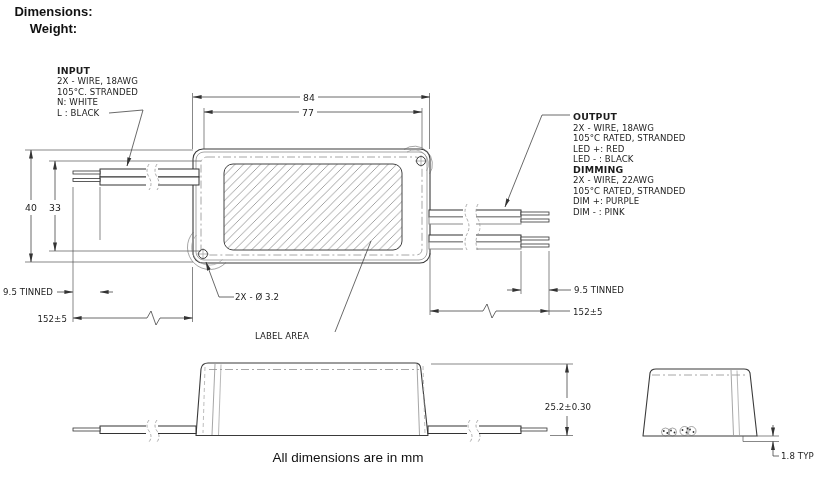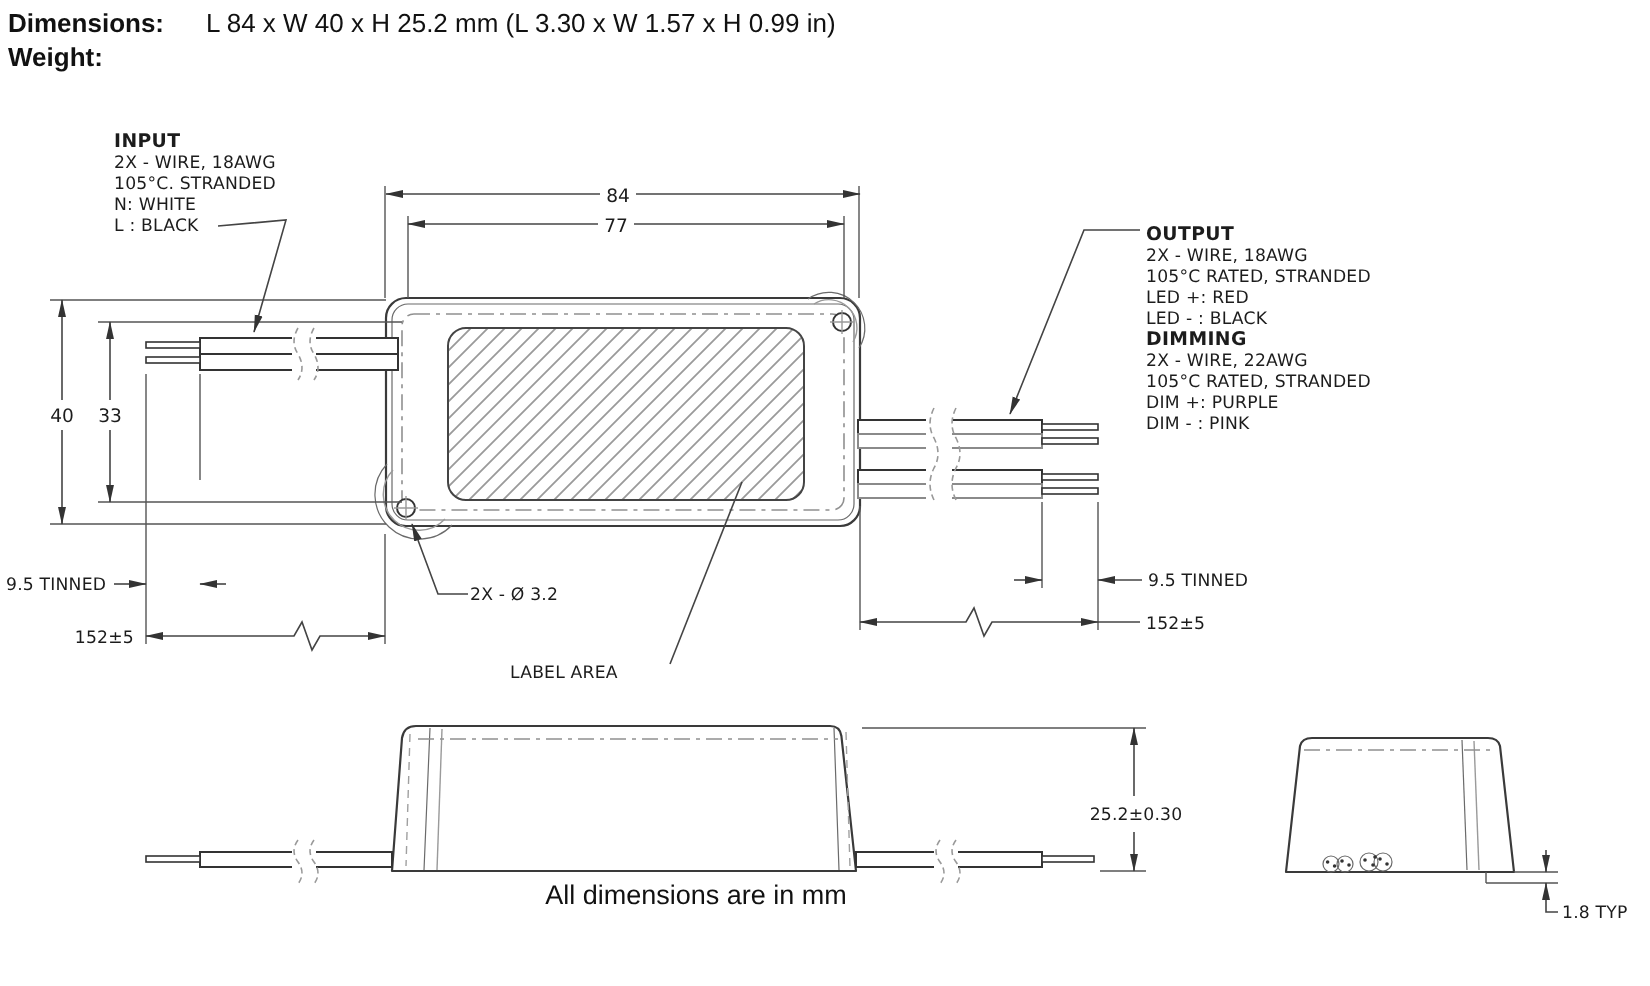--- a/index.html
+++ b/index.html
@@ -1,24 +1,24 @@
 <!DOCTYPE html>
 <html><head>
 <meta charset="utf-8">
 <style>
   html,body{margin:0;padding:0;background:#ffffff;}
   .page{position:relative;width:825px;height:493px;background:#fff;overflow:hidden;
         font-family:"Liberation Sans","DejaVu Sans",sans-serif;}
   
   .specs{position:absolute;left:4px;top:4px;width:560px;}
-  .spec-row{display:flex;line-height:16.5px;font-size:13px;color:#111;}
+  .spec-row{display:flex;line-height:16.5px;font-size:13px;color:#111;text-align:center;}
   .spec-row .lbl{width:99px;font-weight:700;}
   .spec-row .val{flex:1;}
   
-  .footnote{position:absolute;left:0;top:440px;width:696px;text-align:center;
+  .footnote{position:absolute;left:0;top:450px;width:696px;text-align:center;
             font-size:13.5px;color:#111;}
   
   svg{position:absolute;left:0;top:0;}
   .ln{stroke:#3a3a3a;stroke-width:1.1;fill:none;stroke-linejoin:round;}
   .thin{stroke:#6a6a6a;stroke-width:.6;fill:none;}
   .lt{stroke:#9a9a9a;stroke-width:.7;fill:none;}
   .dd{stroke:#909090;stroke-width:.8;fill:none;stroke-dasharray:8 3 2 3;}
   .dsh{stroke:#a0a0a0;stroke-width:.7;fill:none;stroke-dasharray:4 3;}
   .dim{stroke:#444;stroke-width:.8;fill:none;}
   .ext{stroke:#555;stroke-width:.7;fill:none;}
@@ -34,21 +34,20 @@
   .dt{font-size:9.3px;}
 </style>
 </head>
 <body>
 
 <div class="page">
 
   <div class="specs">
     <div class="spec-row">
       <span class="lbl">Dimensions:</span>
-      <span class="val">L 84 x W 40 x H 25.2 mm (L 3.30 x W 1.57 x H 0.99 in)</span>
     </div>
     <div class="spec-row">
       <span class="lbl">Weight:</span>
     </div>
     <div class="spec-row">
     </div>
   </div>
 
   <svg width="825" height="493" viewBox="0 0 825 493">
     <defs>

